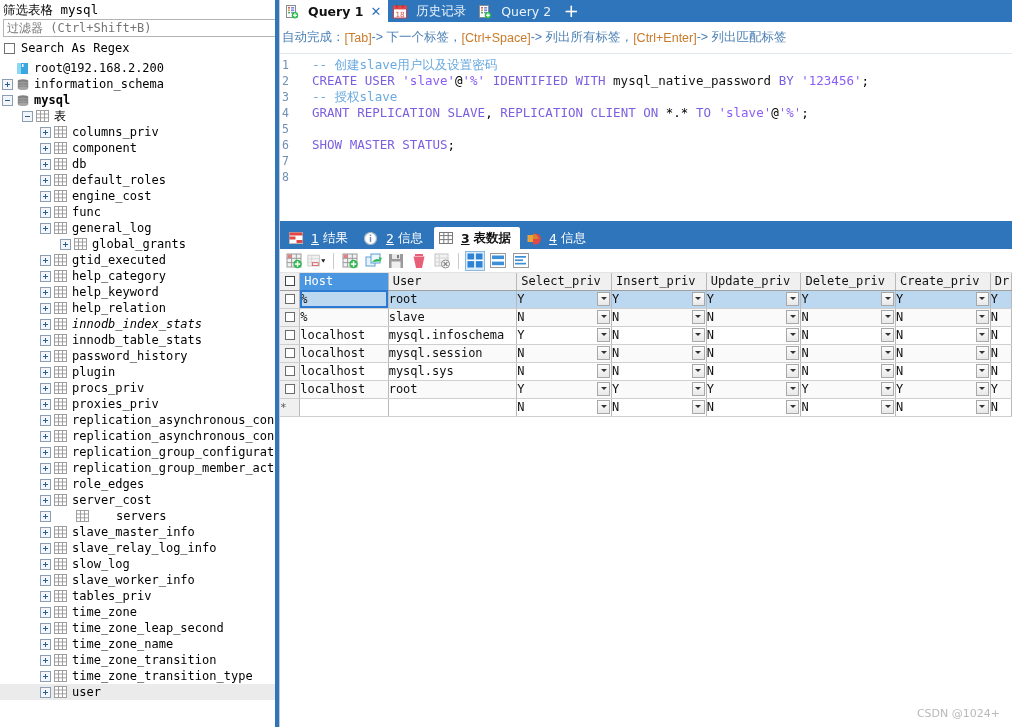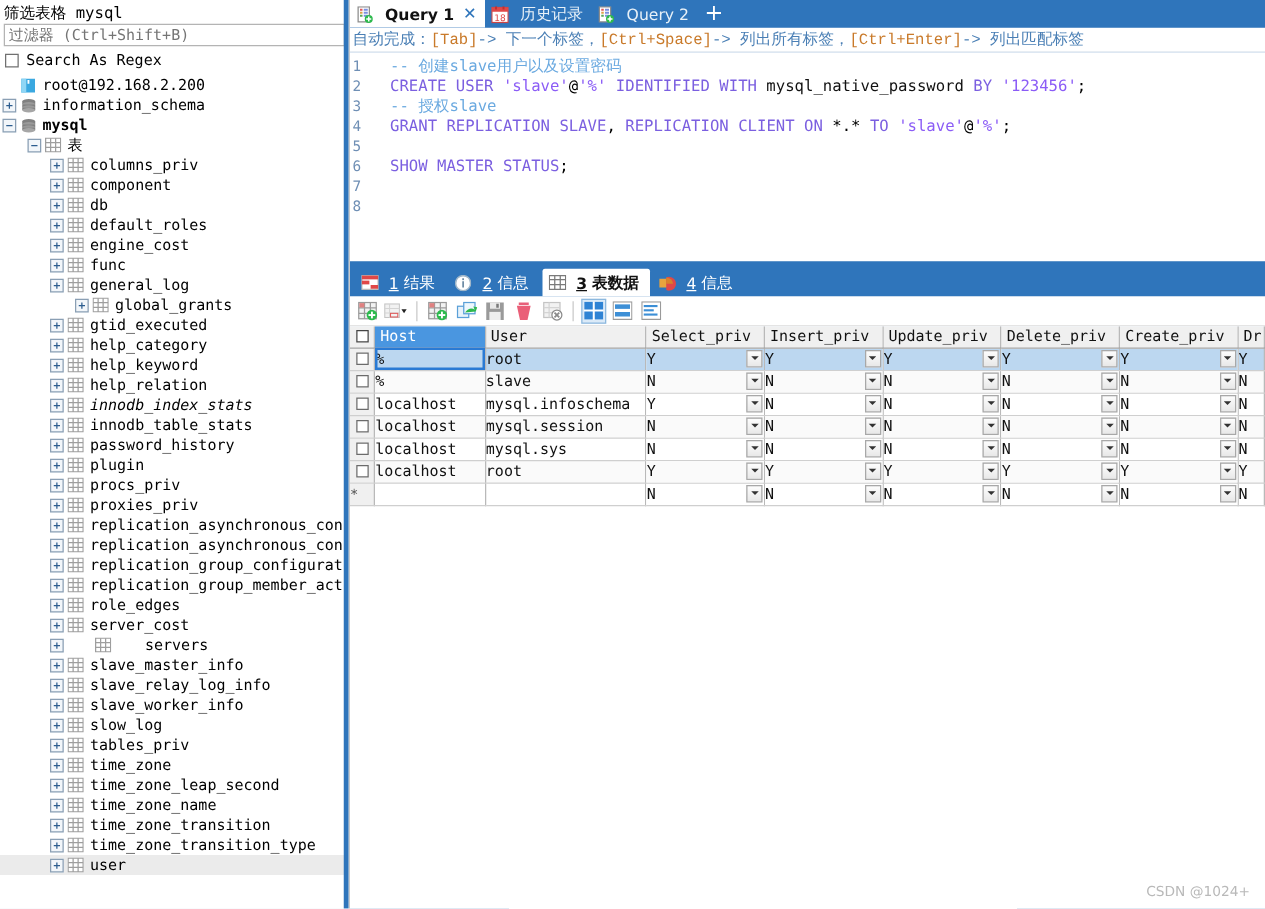--- a/index.html
+++ b/index.html
@@ -121,24 +121,24 @@
   .qtab .tabx { font-family:"DejaVu Sans",sans-serif; color:#2f75bb; font-weight:bold; font-size:13px; margin-left:2px;}
   .qtab.active .tabx { color: #2f75bb; }
   .plusbtn {
     display:flex; align-items:center; justify-content:center;
     width: 26px; color: #fff; font-size: 18px; font-family:"DejaVu Sans",sans-serif;
     line-height: 1;
   }
 
   
   #hintbar {
-    height: 20px; background: #ffffff;
+    height: 32px; background: #ffffff;
     display: flex; align-items: center;
     padding-left: 2px;
-    font-family: Liberation Mono, monospace;
+    font-family: Liberation Sans, sans-serif;
     font-size: 12.5px;
     color: #4a7fb5;
     white-space: nowrap;
     flex: none;
     border-bottom: 1px solid #dfe8f0;
   }
   #hintbar .hk { color: #c97a2a; }
 
   
   #editor {
@@ -641,32 +641,32 @@
         </div>
         <div class="tnode" style="padding-left: 40px;">
           <span class="expander plus"></span>
           <span class="ic"><svg width="13" height="12" viewBox="0 0 13 12">
               <rect x="0.5" y="0.5" width="12" height="11" fill="#fff" stroke="#9e9e9e"></rect>
               <line x1="0.5" y1="4" x2="12.5" y2="4" stroke="#9e9e9e"></line>
               <line x1="0.5" y1="7.8" x2="12.5" y2="7.8" stroke="#9e9e9e"></line>
               <line x1="4.5" y1="0.5" x2="4.5" y2="11.5" stroke="#9e9e9e"></line>
               <line x1="8.5" y1="0.5" x2="8.5" y2="11.5" stroke="#9e9e9e"></line>
             </svg></span>
+          <span>slow_log</span>
+        </div>
+        <div class="tnode" style="padding-left: 40px;">
+          <span class="expander plus"></span>
+          <span class="ic"><svg width="13" height="12" viewBox="0 0 13 12">
+              <rect x="0.5" y="0.5" width="12" height="11" fill="#fff" stroke="#9e9e9e"></rect>
+              <line x1="0.5" y1="4" x2="12.5" y2="4" stroke="#9e9e9e"></line>
+              <line x1="0.5" y1="7.8" x2="12.5" y2="7.8" stroke="#9e9e9e"></line>
+              <line x1="4.5" y1="0.5" x2="4.5" y2="11.5" stroke="#9e9e9e"></line>
+              <line x1="8.5" y1="0.5" x2="8.5" y2="11.5" stroke="#9e9e9e"></line>
+            </svg></span>
           <span>slave_worker_info</span>
-        </div>
-        <div class="tnode" style="padding-left: 40px;">
-          <span class="expander plus"></span>
-          <span class="ic"><svg width="13" height="12" viewBox="0 0 13 12">
-              <rect x="0.5" y="0.5" width="12" height="11" fill="#fff" stroke="#9e9e9e"></rect>
-              <line x1="0.5" y1="4" x2="12.5" y2="4" stroke="#9e9e9e"></line>
-              <line x1="0.5" y1="7.8" x2="12.5" y2="7.8" stroke="#9e9e9e"></line>
-              <line x1="4.5" y1="0.5" x2="4.5" y2="11.5" stroke="#9e9e9e"></line>
-              <line x1="8.5" y1="0.5" x2="8.5" y2="11.5" stroke="#9e9e9e"></line>
-            </svg></span>
-          <span>slow_log</span>
         </div>
         <div class="tnode" style="padding-left: 40px;">
           <span class="expander plus"></span>
           <span class="ic"><svg width="13" height="12" viewBox="0 0 13 12">
               <rect x="0.5" y="0.5" width="12" height="11" fill="#fff" stroke="#9e9e9e"></rect>
               <line x1="0.5" y1="4" x2="12.5" y2="4" stroke="#9e9e9e"></line>
               <line x1="0.5" y1="7.8" x2="12.5" y2="7.8" stroke="#9e9e9e"></line>
               <line x1="4.5" y1="0.5" x2="4.5" y2="11.5" stroke="#9e9e9e"></line>
               <line x1="8.5" y1="0.5" x2="8.5" y2="11.5" stroke="#9e9e9e"></line>
             </svg></span>

